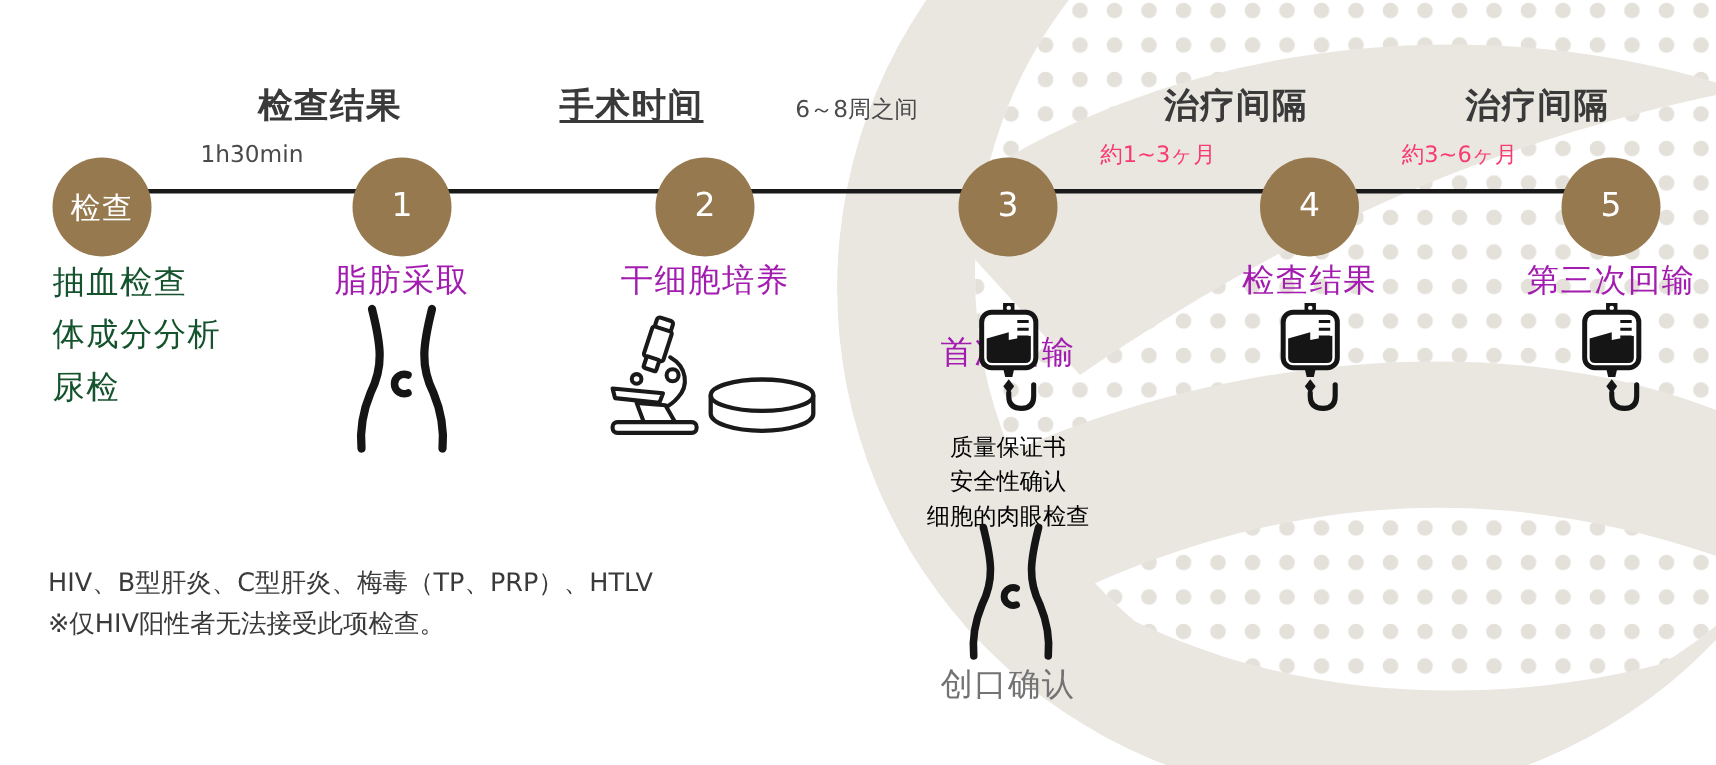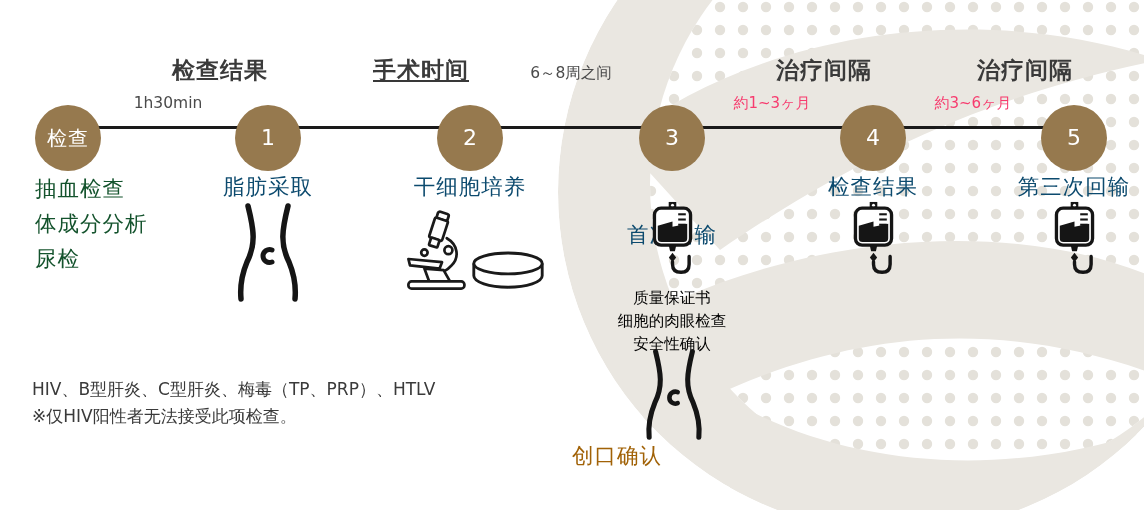--- a/index.html
+++ b/index.html
@@ -15,25 +15,25 @@
     background:#96794e;color:#ffffff;display:flex;align-items:center;justify-content:center;
     z-index:2;font-size:22px;line-height:1;
   }
   .node.start{font-size:20px;letter-spacing:1px;}
   
   .seg{position:absolute;top:55px;width:200px;text-align:center;z-index:2;}
   .seg .t{font-size:23px;font-weight:600;color:#3a3a3a;letter-spacing:1px;text-align:right;}
   .seg .d{margin-top:8px;font-size:15.5px;color:#4a4a4a;}
   .seg .d.pink{color:#f73b6e;font-weight:normal;font-size:15px;}
   
-  .step-title{position:absolute;top:172px;width:220px;text-align:center;font-size:21.5px;color:#0c4a6e;z-index:2;letter-spacing:1px;}
+  .step-title{position:absolute;top:172px;width:220px;text-align:center;font-size:21.5px;color:#a21caf;z-index:2;letter-spacing:1px;}
   .exam-list{position:absolute;left:35px;top:171px;font-size:21.5px;line-height:35px;color:#14532d;z-index:2;letter-spacing:1px;}
   .icon{position:absolute;z-index:2;}
   .checks{position:absolute;left:572px;top:287px;width:200px;text-align:center;font-size:15.5px;line-height:23px;color:#000000;z-index:2;}
-  .wound-caption{position:absolute;left:572px;top:441px;width:200px;text-align:left;font-size:21.5px;color:#a16207;z-index:2;letter-spacing:1px;}
+  .wound-caption{position:absolute;left:572px;top:441px;width:200px;text-align:center;font-size:21.5px;color:#737373;z-index:2;letter-spacing:1px;}
   .footnote{position:absolute;left:32px;top:376px;font-size:17px;line-height:27px;color:#3a3a3a;z-index:2;}
   .defs-hidden{position:absolute;width:0;height:0;overflow:hidden;}
 </style>
 </head>
 <body>
 
 <svg class="defs-hidden" aria-hidden="true">
   <defs>
     <symbol id="sym-torso" viewBox="0 0 100 100">
       <g stroke="#151515" stroke-width="5.5" fill="none" stroke-linecap="round">
@@ -155,22 +155,22 @@
     </svg>
   <svg class="icon" style="left:845px;top:201px;width:57px;height:76px;">
       <use href="#sym-ivbag"></use>
     </svg>
   <svg class="icon" style="left:1046px;top:201px;width:57px;height:76px;">
       <use href="#sym-ivbag"></use>
     </svg>
 
   <div class="checks">
     <div>质量保证书</div>
+    <div>安全性确认</div>
     <div>细胞的肉眼检查</div>
-    <div>安全性确认</div>
   </div>
   <svg class="icon" style="left:624px;top:348px;width:100px;height:92px;">
       <use href="#sym-torso"></use>
     </svg>
   <div class="wound-caption">创口确认</div>
 
   <div class="footnote">
     <div>HIV、B型肝炎、C型肝炎、梅毒（TP、PRP）、HTLV</div>
     <div>※仅HIV阳性者无法接受此项检查。</div>
   </div>

